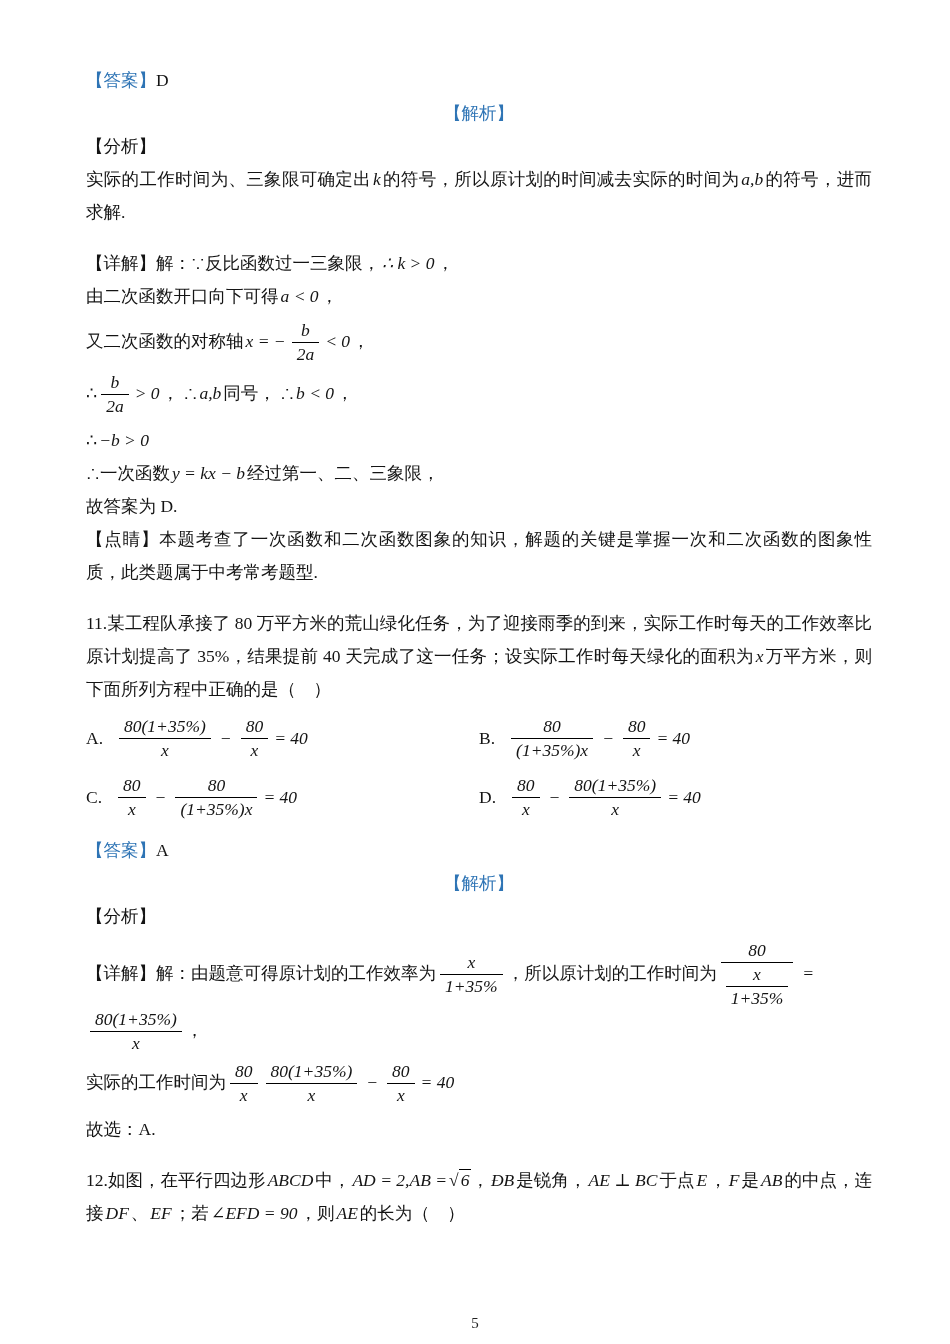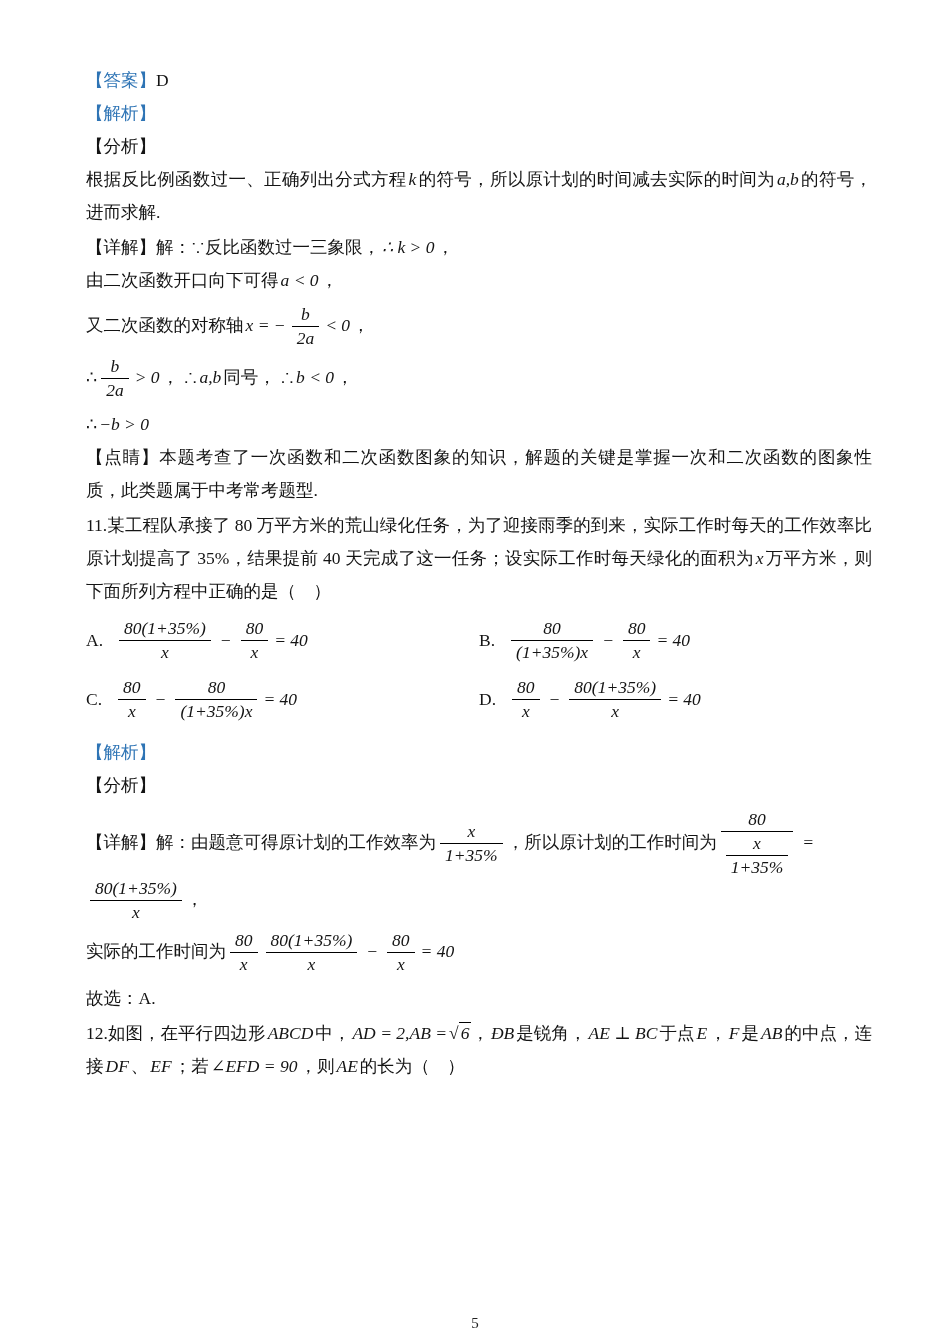--- a/index.html
+++ b/index.html
@@ -6,22 +6,22 @@
   .page {
     position:relative; width:950px; height:1344px; margin:0 auto;
     background:#ffffff; box-sizing:border-box;
     padding:64px 78px 0 86px;
     font-family:"Liberation Serif","DejaVu Serif",serif;
     font-size:17.5px; color:#141414;
     overflow:hidden;
   }
   .line { margin:0; line-height:33px; }
   .just { text-align:justify; }
-  .gap-s { margin-top:2px; }
-  .blue { color:#2e74b5; }
+  .gap-s { margin-top:18px; }
+  .blue { color:#2e74b5;text-align:center; }
   .m { font-style:italic; padding:0 2px; white-space:nowrap; }
   .op { padding:0 5px; font-style:italic; }
   .fline { margin:7px 0; line-height:30px; }
   .frac { display:inline-block; vertical-align:middle; text-align:center;
           margin:0 4px; font-style:italic; line-height:1.2; }
   .frac .num { display:block; border-bottom:1.3px solid #000; padding:0 5px 1px; }
   .frac .den { display:block; padding:1px 5px 0;font-family:Liberation Serif, serif; }
   .frac .frac { margin:0; }
   .sqrt { white-space:nowrap; font-style:italic; }
   .sqrt .radicand { border-top:1.3px solid #000; padding:0 2px; }
@@ -34,33 +34,35 @@
 </style>
 </head>
 <body>
 
 <div class="page">
 
   <p class="line"><span class="blue" style="color: rgb(46, 116, 181);">【答案】</span><span>D</span></p>
   <p class="line blue" style="color: rgb(46, 116, 181);">【解析】</p>
   <p class="line">【分析】</p>
 
-  <p class="line just"><span>根据反比例函数过一、正确列出分式方程</span><span class="m">k</span><span>的符号，所以原计划的时间减去实际的时间为</span><span class="m">a,b</span><span>的符号，进而求解.</span></p>
+  <p class="line just"><span>实际的工作时间为、三象限可确定出</span><span class="m">k</span><span>的符号，所以原计划的时间减去实际的时间为</span><span class="m">a,b</span><span>的符号，进而求解.</span></p>
 
   <p class="line gap-s"><span>【详解】</span><span>解：∵反比函数过一三象限，</span><span class="m">∴ k &gt; 0</span><span>，</span></p>
 
   <p class="line"><span>由二次函数开口向下可得</span><span class="m">a &lt; 0</span><span>，</span></p>
 
   <p class="fline"><span>又二次函数的对称轴</span><span class="m">x = −</span><span class="frac"><span class="num">b</span><span class="den">2a</span></span><span class="m">&lt; 0</span><span>，</span></p>
 
   <p class="fline"><span>∴</span><span class="frac"><span class="num">b</span><span class="den">2a</span></span><span class="m">&gt; 0</span><span>，</span> <span>∴</span><span class="m">a,b</span><span>同号，</span> <span>∴</span><span class="m">b &lt; 0</span><span>，</span></p>
 
   <p class="line"><span>∴</span><span class="m">−b &gt; 0</span></p>
 
+  <p class="line"><span>∴一次函数</span><span class="m">y = kx − b</span><span>经过第一、二、三象限，</span></p>
 
+  <p class="line">故答案为 D.</p>
 
   <p class="line just"><span>【点睛】</span><span>本题考查了一次函数和二次函数图象的知识，解题的关键是掌握一次和二次函数的图象性质，此类题属于中考常考题型.</span></p>
 
   <p class="line just gap-s"><span>11.某工程队承接了 80 万平方米的荒山绿化任务，为了迎接雨季的到来，实际工作时每天的工作效率比原计划提高了 35%，结果提前 40 天完成了这一任务；设实际工作时每天绿化的面积为</span><span class="m">x</span><span>万平方米，则下面所列方程中正确的是（　）</span></p>
 
   <div class="opts">
     <div class="opt-row">
       <div class="opt">
         <span class="opt-label">A.</span>
         <span class="frac">
@@ -111,20 +113,21 @@
         <span class="op">−</span>
         <span class="frac">
             <span class="num">80(1+35%)</span>
             <span class="den">x</span>
           </span>
         <span class="m">= 40</span>
       </div>
     </div>
   </div>
 
+  <p class="line"><span class="blue" style="color: rgb(46, 116, 181);">【答案】</span><span>A</span></p>
   <p class="line blue" style="color: rgb(46, 116, 181);">【解析】</p>
   <p class="line">【分析】</p>
 
   <p class="fline"><span>【详解】</span><span>解：由题意可得原计划的工作效率为</span><span class="frac"><span class="num">x</span><span class="den">1+35%</span></span><span>，所以原计划的工作时间为</span><span class="frac"><span class="num">80</span><span class="den"><span class="frac"><span class="num">x</span><span class="den">1+35%</span></span></span></span><span class="op">=</span><span class="frac"><span class="num">80(1+35%)</span><span class="den">x</span></span><span>，</span></p>
 
   <p class="fline"><span>实际的工作时间为</span><span class="frac"><span class="num">80</span><span class="den">x</span></span><span class="frac"><span class="num">80(1+35%)</span><span class="den">x</span></span><span class="op">−</span><span class="frac"><span class="num">80</span><span class="den">x</span></span><span class="m">= 40</span></p>
 
   <p class="line">故选：A.</p>
 
 

